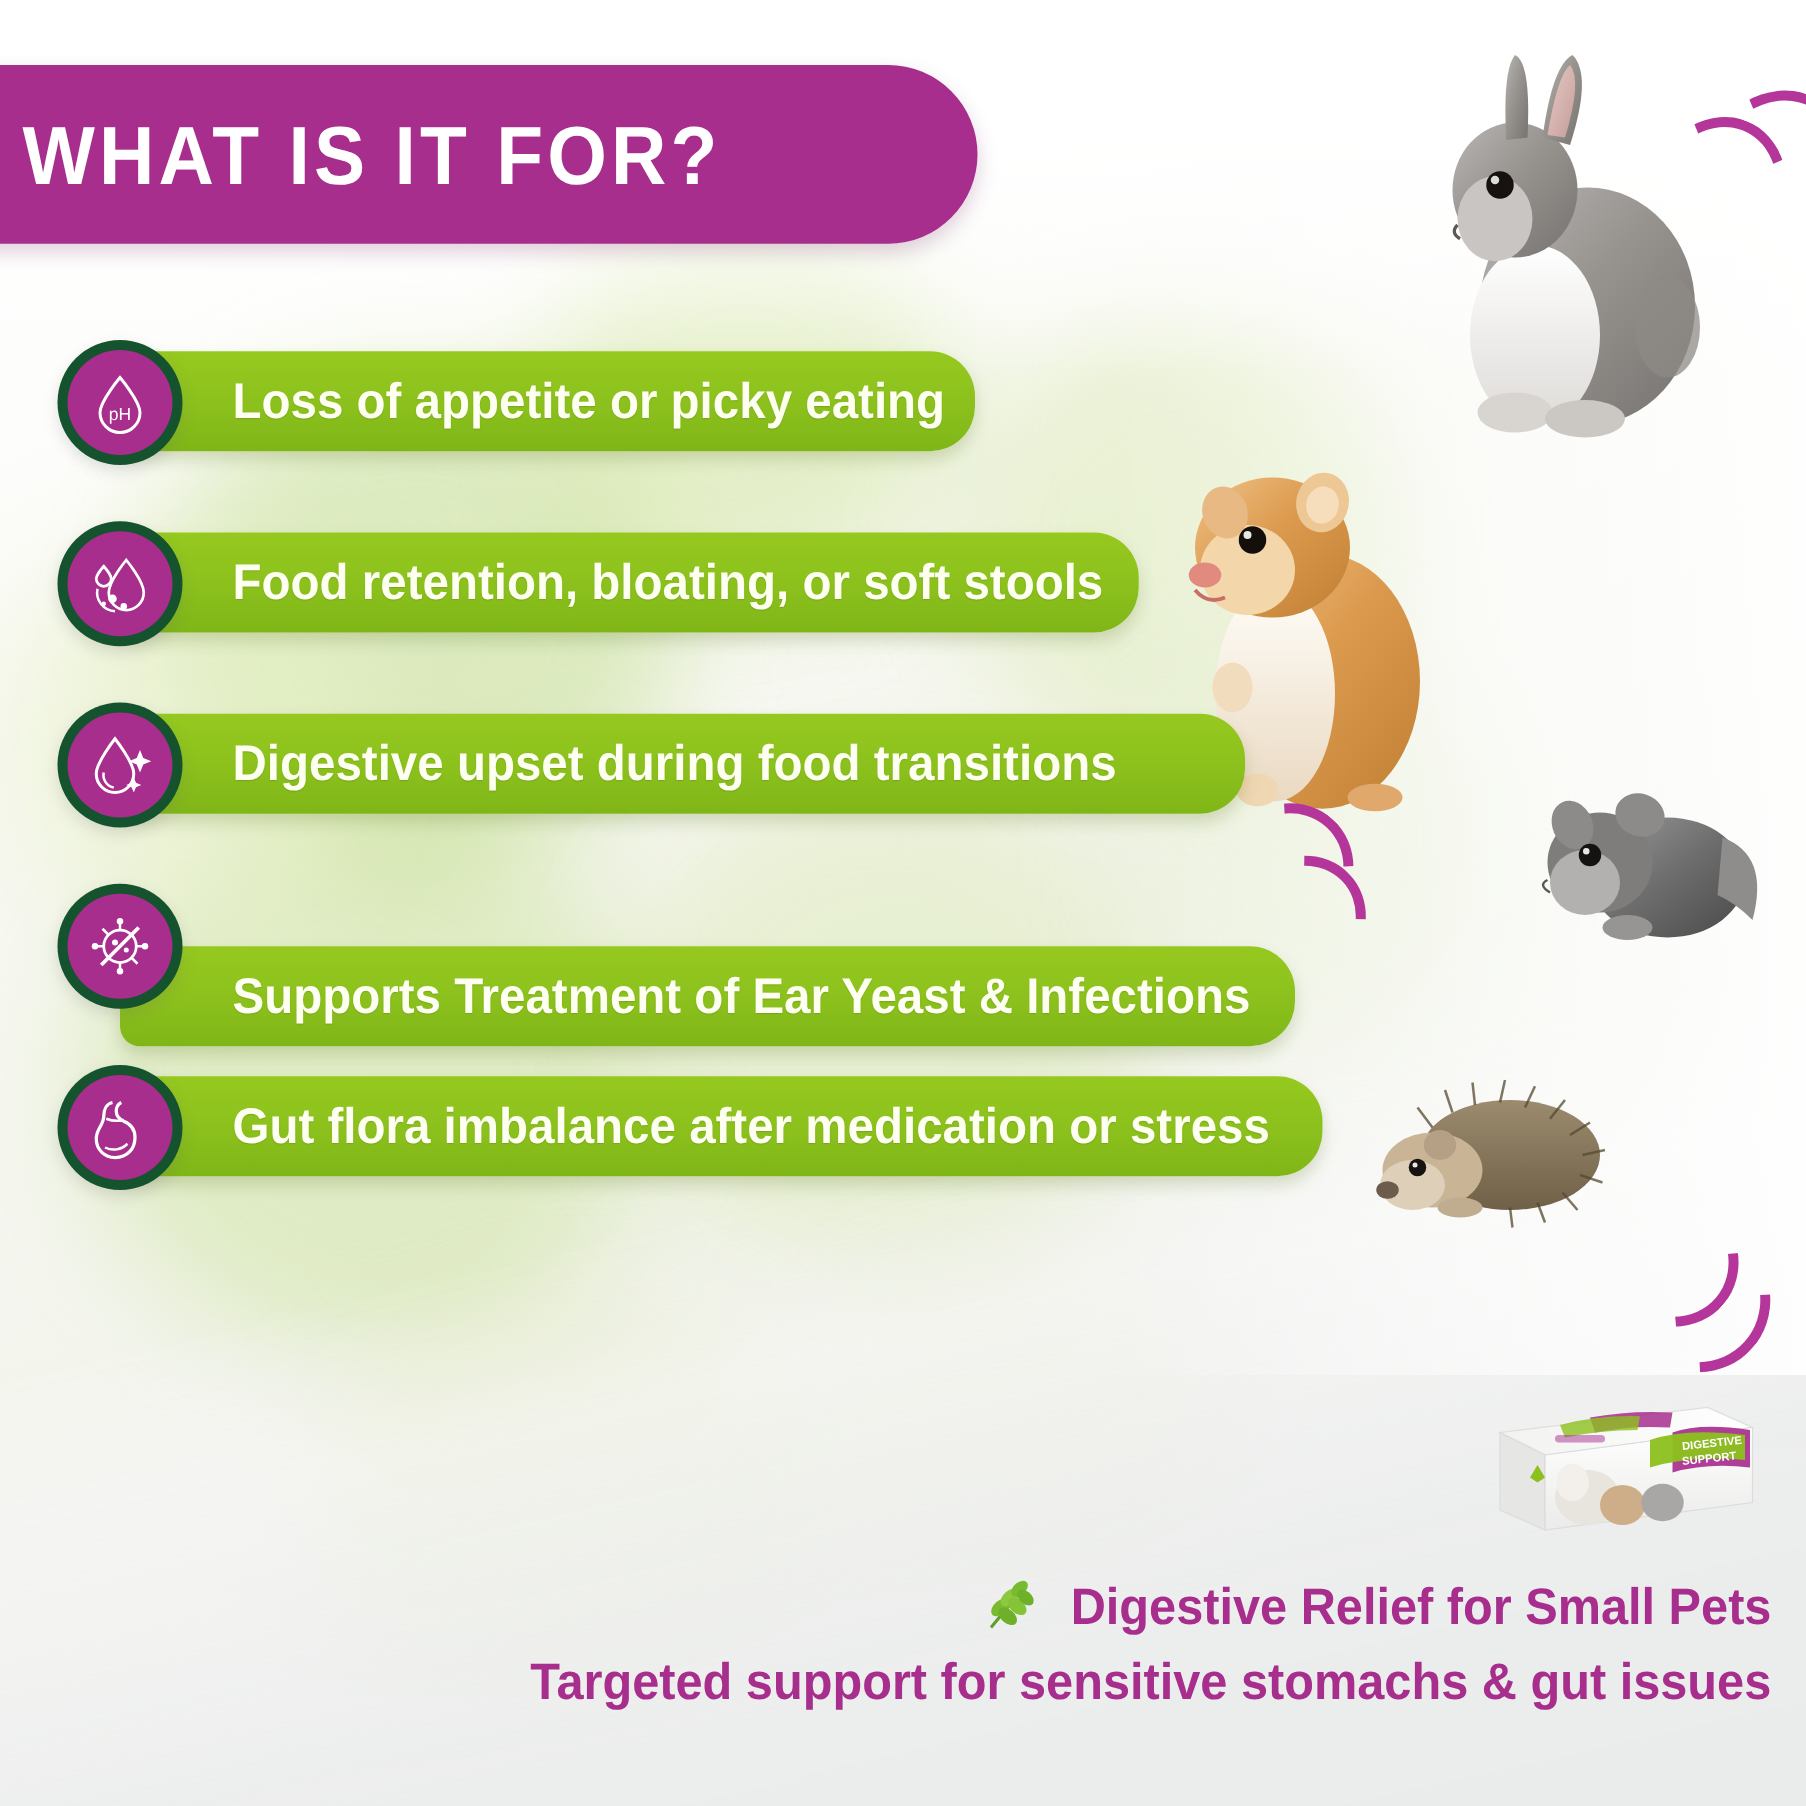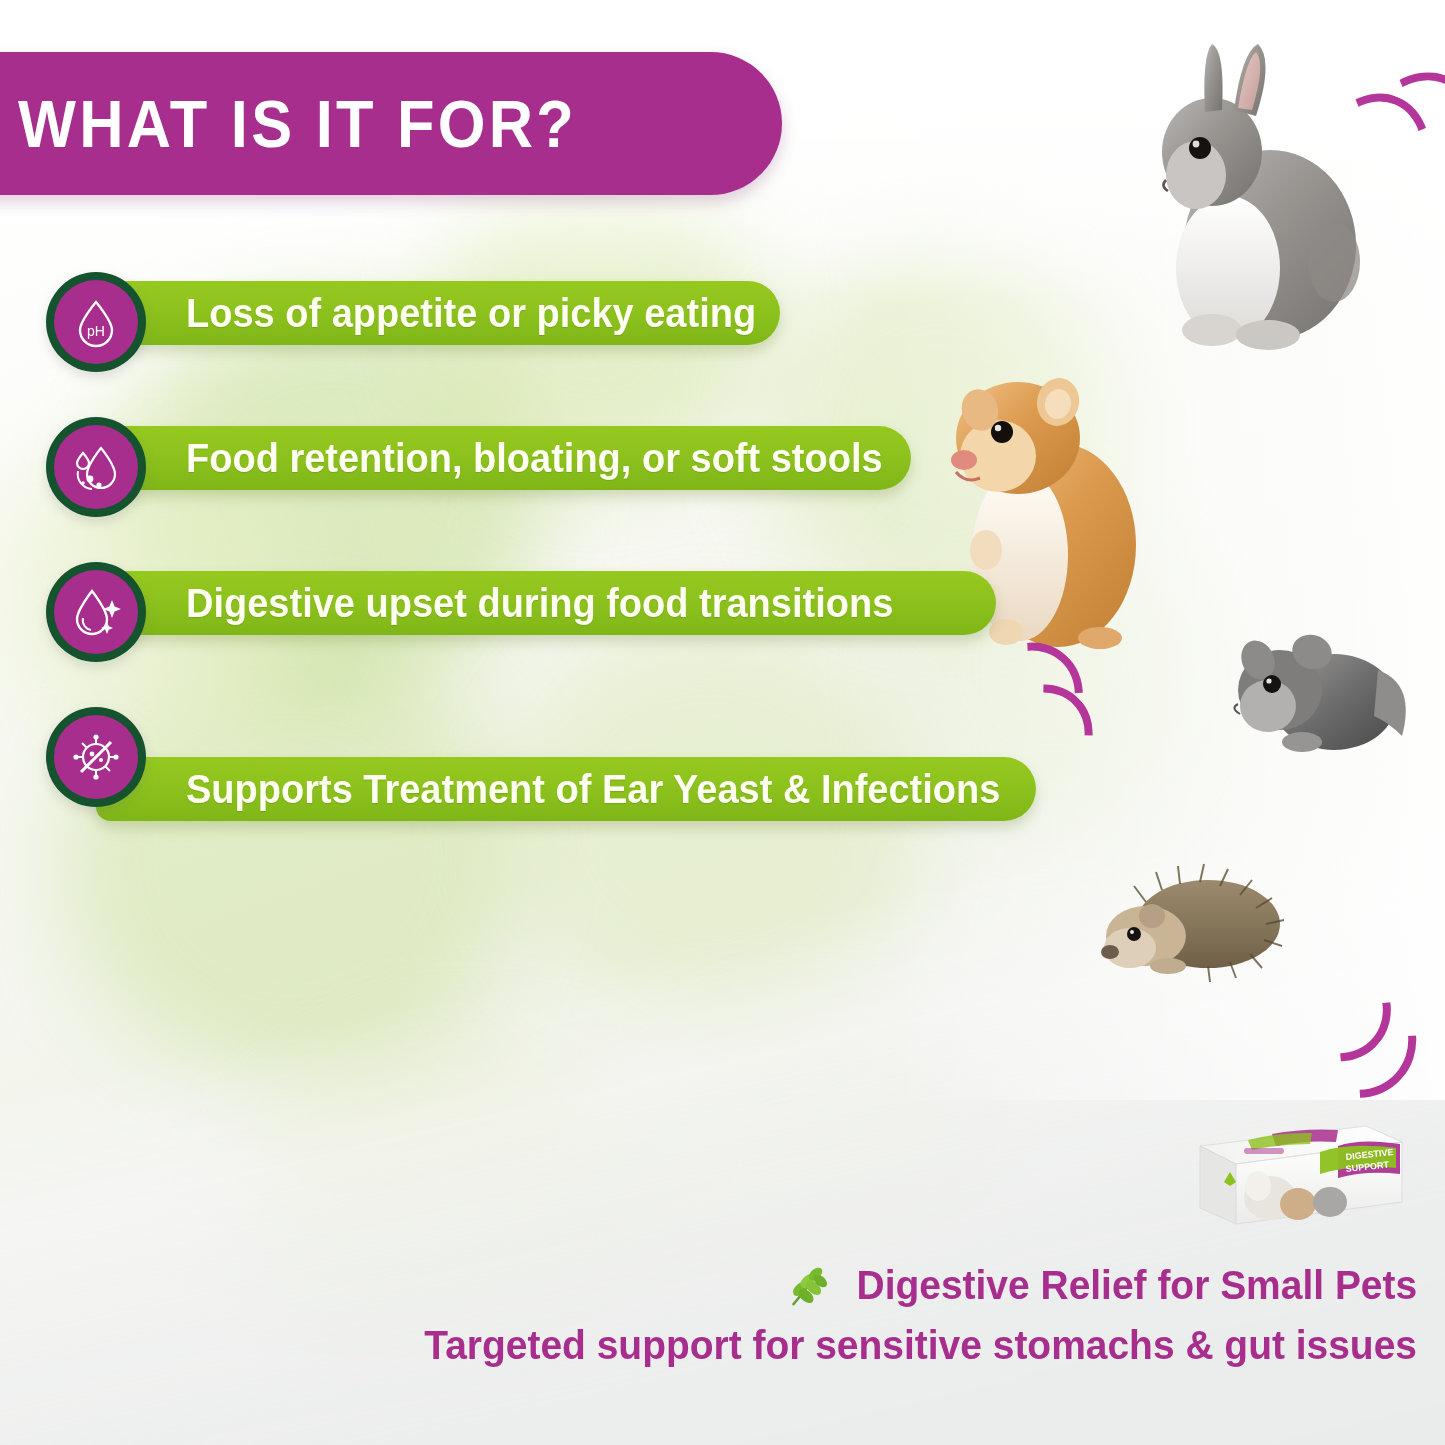--- a/index.html
+++ b/index.html
@@ -30,21 +30,21 @@
     display:flex;align-items:center;}
   .banner-text{
     margin-left:58px;color:#ffffff;font-size:66px;font-weight:700;
     letter-spacing:3.5px;line-height:1;white-space:nowrap;
     transform:scaleX(.93);transform-origin:left center;
     font-family:"Liberation Sans Narrow","Liberation Sans",sans-serif;}
 
   
   .rows{position:absolute;left:0;top:272px;width:1445px;}
   .row{position:relative;height:98px;margin-bottom:47px;}
-  .pill{position:absolute;left:96px;top:9px;height:64px;
+  .pill{position:absolute;left:96px;top:9px;height:80px;
     background:linear-gradient(180deg,#96c91f 0%,#8cc11d 52%,#7fb617 100%);
     border-radius:16px 36px 36px 16px;
     box-shadow:0 7px 13px rgba(90,120,30,.22);
     display:flex;align-items:center;}
   .pill-text{margin-left:90px;color:#fdfff0;font-size:40px;font-weight:700;
     white-space:nowrap;line-height:1;
     transform:scaleX(.95);transform-origin:left center;
     text-shadow:0 1px 1px rgba(80,110,20,.30);
     font-family:"Liberation Sans Narrow","Liberation Sans",sans-serif;}
   .badge{position:absolute;left:46px;top:0;width:100px;height:100px;border-radius:50%;
@@ -56,21 +56,21 @@
 
   
   .animal{position:absolute;}
   .arc{position:absolute;border:8px solid #b5369b;border-radius:50%;
     border-color:#b5369b transparent transparent transparent;}
 
   
   .prodbox{position:absolute;left:1188px;top:1112px;width:218px;height:118px;}
 
   
-  .tag1{position:absolute;right:28px;top:1262px;display:flex;align-items:flex-end;
+  .tag1{position:absolute;right:28px;top:1262px;display:flex;align-items:flex-start;
     justify-content:flex-end;}
   .tag1 span{color:#a72e8d;font-size:41px;font-weight:700;white-space:nowrap;
     transform:scaleX(.95);transform-origin:right center;
     font-family:"Liberation Sans Narrow","Liberation Sans",sans-serif;}
   .tag2{position:absolute;right:28px;top:1322px;color:#a72e8d;font-size:41px;
     font-weight:700;white-space:nowrap;text-align:right;
     transform:scaleX(.95);transform-origin:right center;
     font-family:"Liberation Sans Narrow","Liberation Sans",sans-serif;}
 </style>
 </head>
@@ -327,20 +327,34 @@
             <circle cx="8" cy="28" r="2.6" fill="#ffffff" stroke="none"></circle>
             <circle cx="48" cy="28" r="2.6" fill="#ffffff" stroke="none"></circle>
             <circle cx="24" cy="25" r="2.4" fill="#ffffff" stroke="none"></circle>
             <circle cx="33" cy="31" r="2" fill="#ffffff" stroke="none"></circle>
             <path d="M13 43 L43 13" stroke-width="3"></path>
           </svg>
         </div>
       </div>
     </div>
 
+    <div class="row">
+      <div class="pill" style="width:962px;">
+        <div class="pill-text">Gut flora imbalance after medication or stress</div>
+      </div>
+      <div class="badge">
+        <div class="badge-inner">
+          <svg viewBox="0 0 56 56" fill="none" stroke="#ffffff" stroke-width="2.6">
+            <path d="M22 8 c-5 1 -7 6 -7 11 c0 7 -6 10 -6 18 c0 9 7 15 15 15 c10 0 16 -7 16 -16 c0 -7 -4 -11 -9 -13 c-4 -2 -6 -4 -6 -8 c0 -4 2 -6 4 -7"></path>
+            <path d="M17 21 c5 2 10 2 14 1" stroke-width="2"></path>
+            <path d="M16 44 c6 3 13 2 18 -3" stroke-width="2"></path>
+          </svg>
+        </div>
+      </div>
+    </div>
 
   </div>
 
   <div class="tag1">
     <span style="display:inline-block;width:44px;height:44px;">
       <svg viewBox="0 0 44 44" width="44" height="44">
         <path d="M8 40 L34 10" stroke="#5f9e27" stroke-width="2.6" fill="none"></path>
         <ellipse cx="16" cy="24" rx="9" ry="5.5" fill="#79bb2f" transform="rotate(-38 16 24)"></ellipse>
         <ellipse cx="24" cy="16" rx="9" ry="5.5" fill="#8dc93f" transform="rotate(-38 24 16)"></ellipse>
         <ellipse cx="32" cy="9" rx="8" ry="5" fill="#79bb2f" transform="rotate(-38 32 9)"></ellipse>

